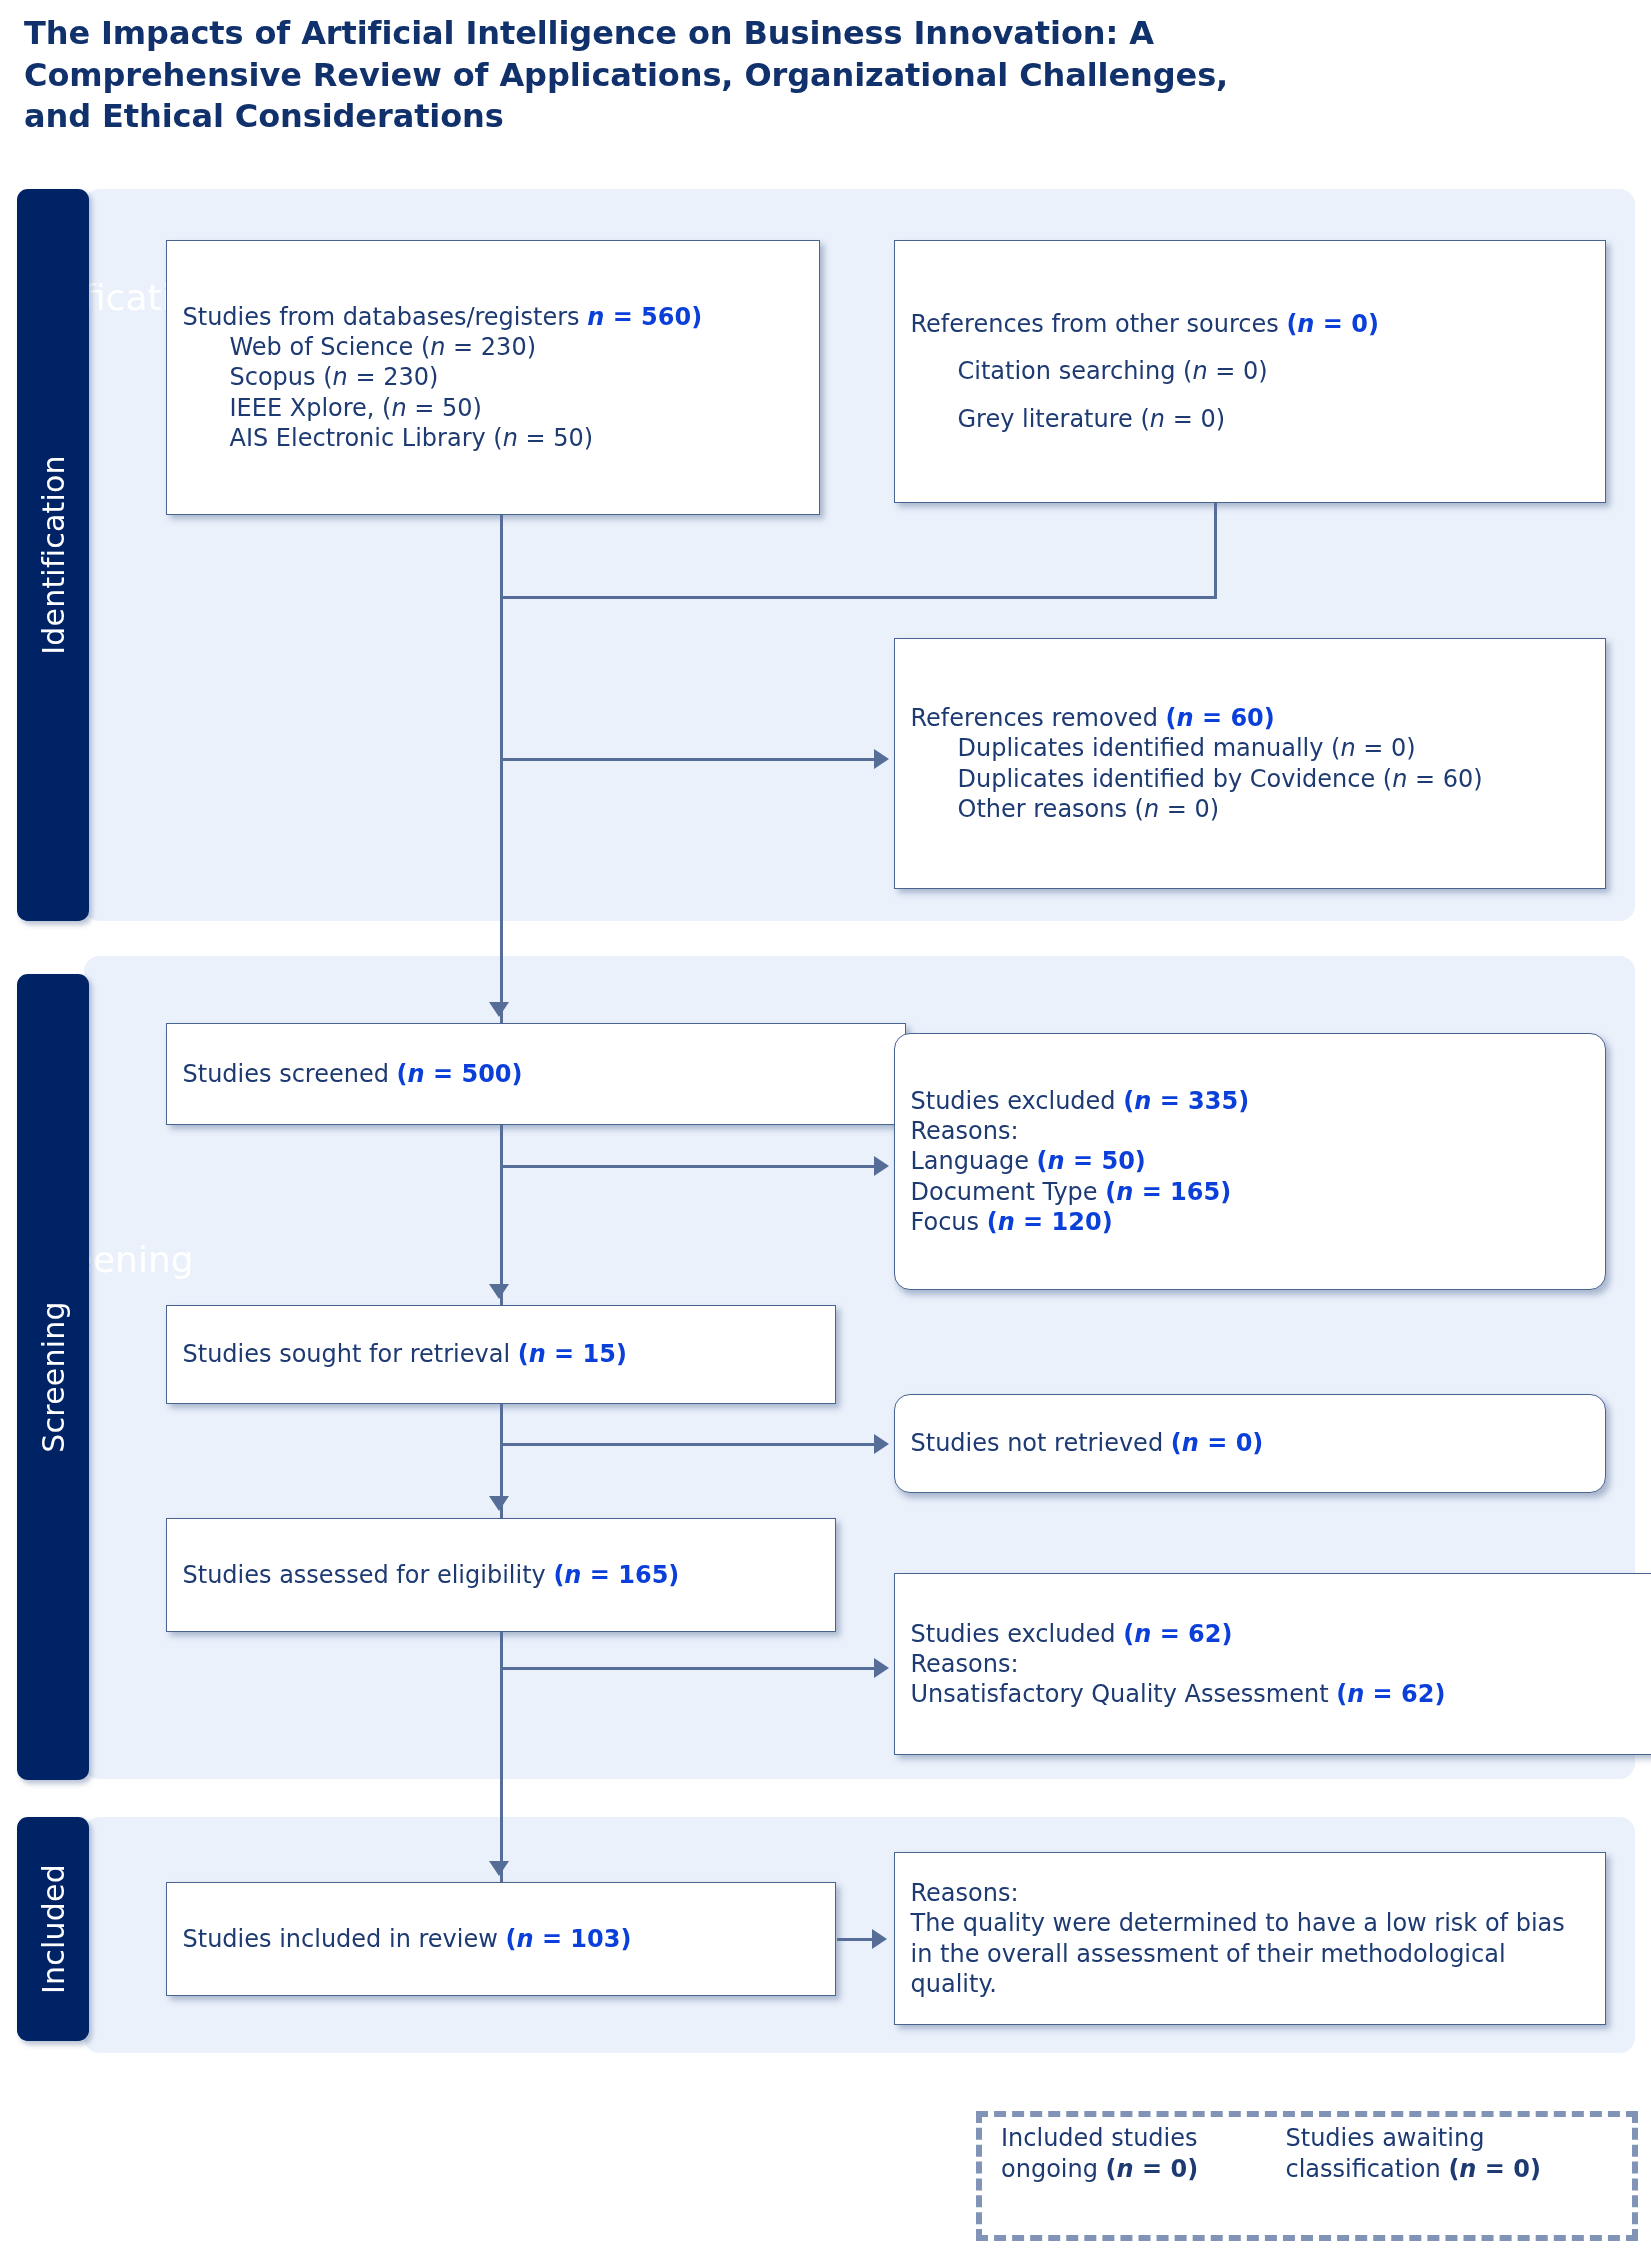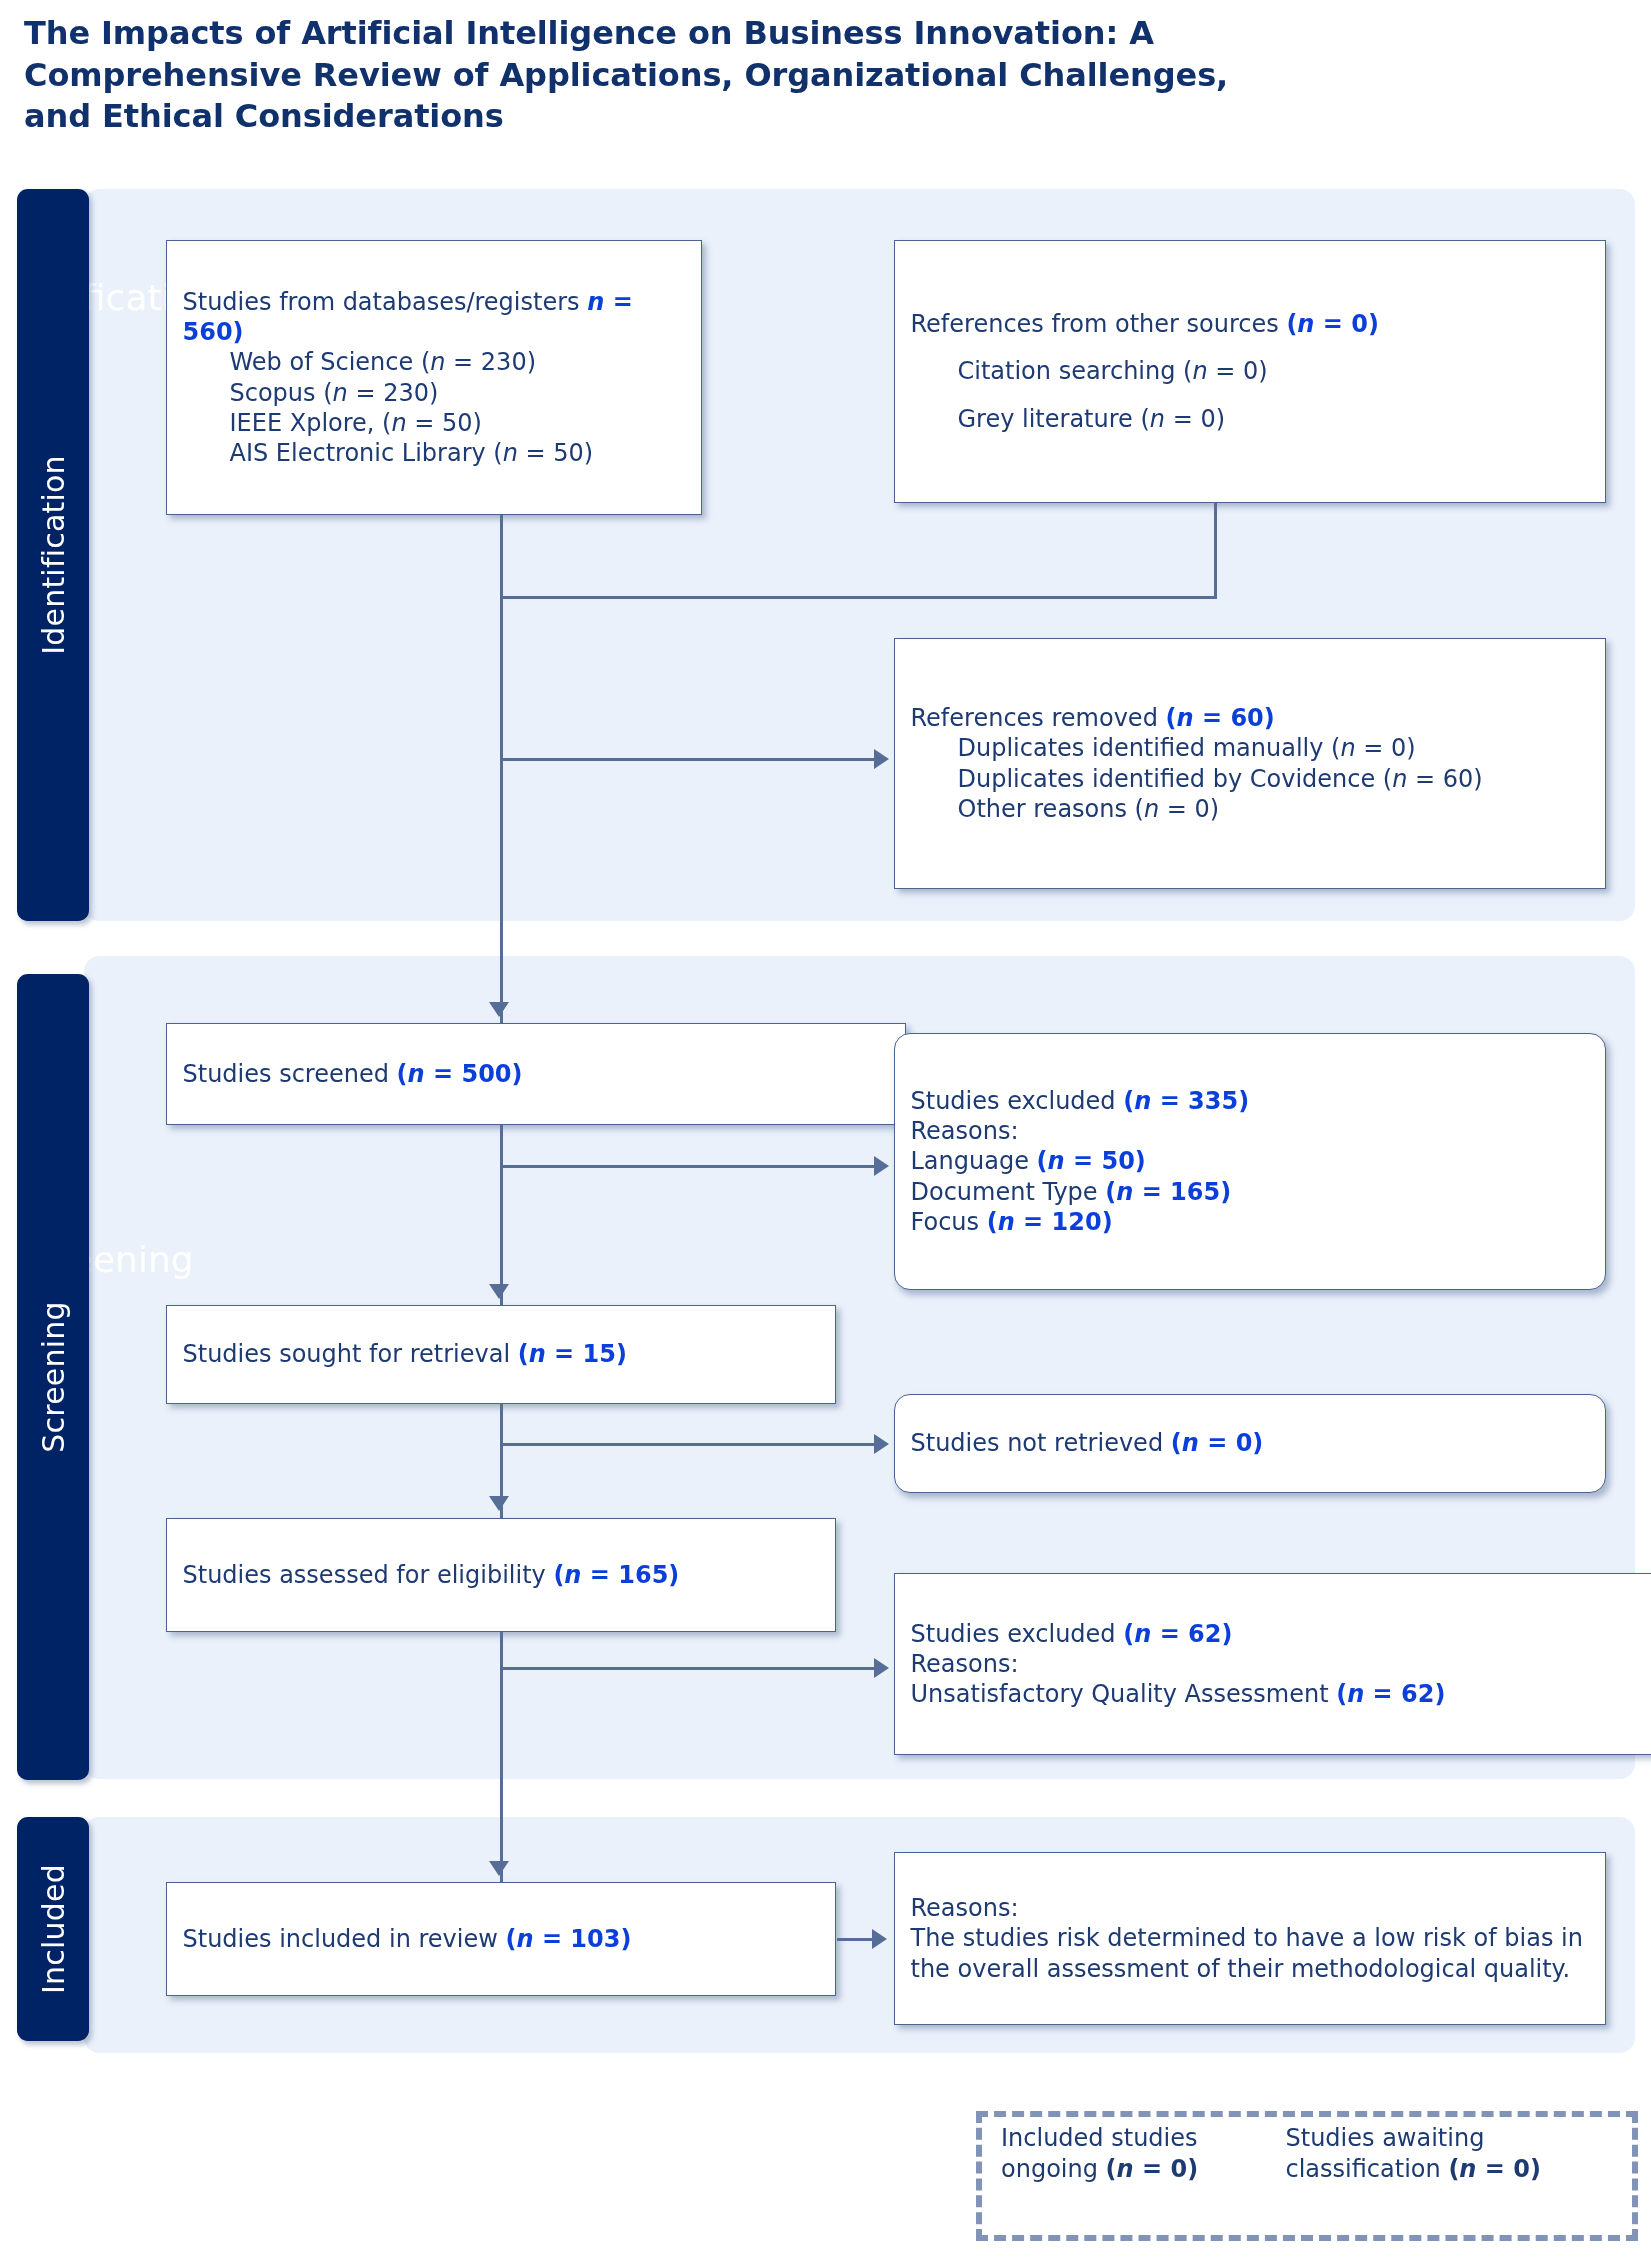--- a/index.html
+++ b/index.html
@@ -88,21 +88,21 @@
     line-height: 1.26;
     color: #1D3A73;
   }
   .fbox .line.ind { padding-left: 47px; }
   .fbox b { color: #0B3FD9; font-weight: bold; }
   .fbox i { font-style: italic; }
   .fbox .lite { color:#1D3A73; }
   .fbox .lite i { font-style: italic; }
 
   
-  #box-db        { left:166px;  top:240px;  width:536px; height:275px; }
+  #box-db        { left:166px;  top:240px;  width:654px; height:275px; }
   #box-other     { left:894px; top:240px;  width:712px; height:263px;gap:17px; }
   #box-removed   { left:894px; top:638px; width:712px; height:251px; }
   #box-screened  { left:166px;  top:1023px; width:740px; height:102px;justify-content:center; }
   #box-excl1     { left:894px; top:1033px; width:712px; height:257px; }
   #box-sought    { left:166px;  top:1305px; width:670px; height:99px; }
   #box-notret    { left:894px; top:1394px; width:712px; height:99px; }
   #box-assessed  { left:166px;  top:1518px; width:670px; height:114px; }
   #box-excl2     { left:894px; top:1573px; width:812px; height:182px; }
   #box-included  { left:166px;  top:1882px; width:670px; height:114px; }
   #box-reasons   { left:894px; top:1852px; width:712px; height:173px; }
@@ -269,21 +269,21 @@
 </div>
 
 <div class="fbox" id="box-included">
   <div class="line">
     <span>Studies included in review </span><b>(<i>n</i> = 103)</b>
   </div>
 </div>
 
 <div class="fbox" id="box-reasons">
   <div class="line">Reasons:</div>
-  <div class="line">The studies risk determined to have a low risk of bias in the overall assessment of their methodological quality.</div>
+  <div class="line">The quality were determined to have a low risk of bias in the overall assessment of their methodological quality.</div>
 </div>
 
 <div id="box-dashed">
   <div class="line">
     <span>Included studies ongoing </span><b>(<i>n</i> = 0)</b>
   </div>
   <div class="line">
     <span>Studies awaiting classification </span><b>(<i>n</i> = 0)</b>
   </div>
 </div>

